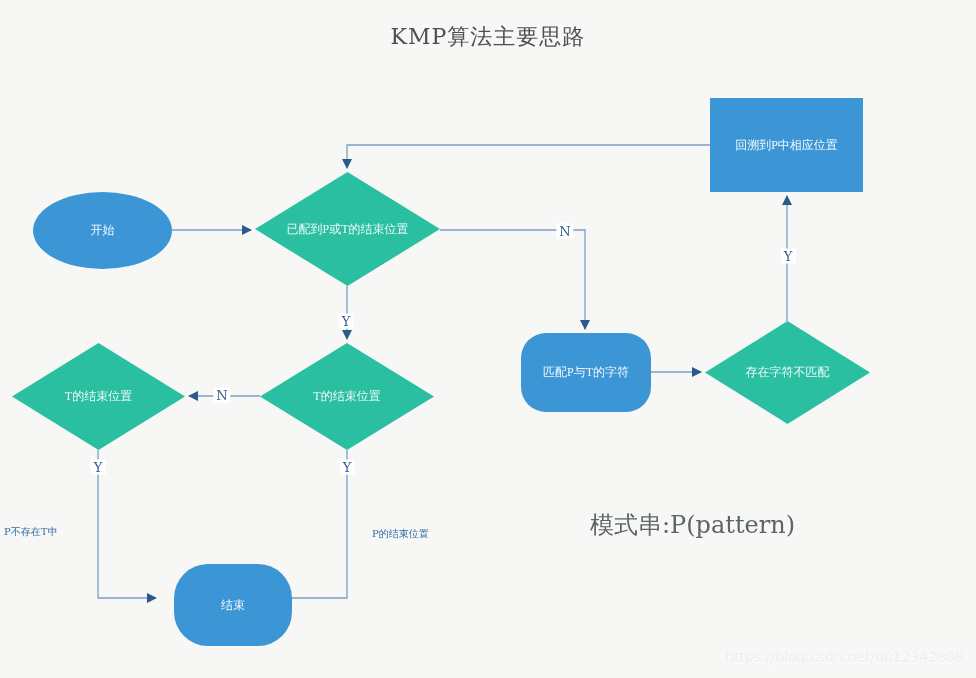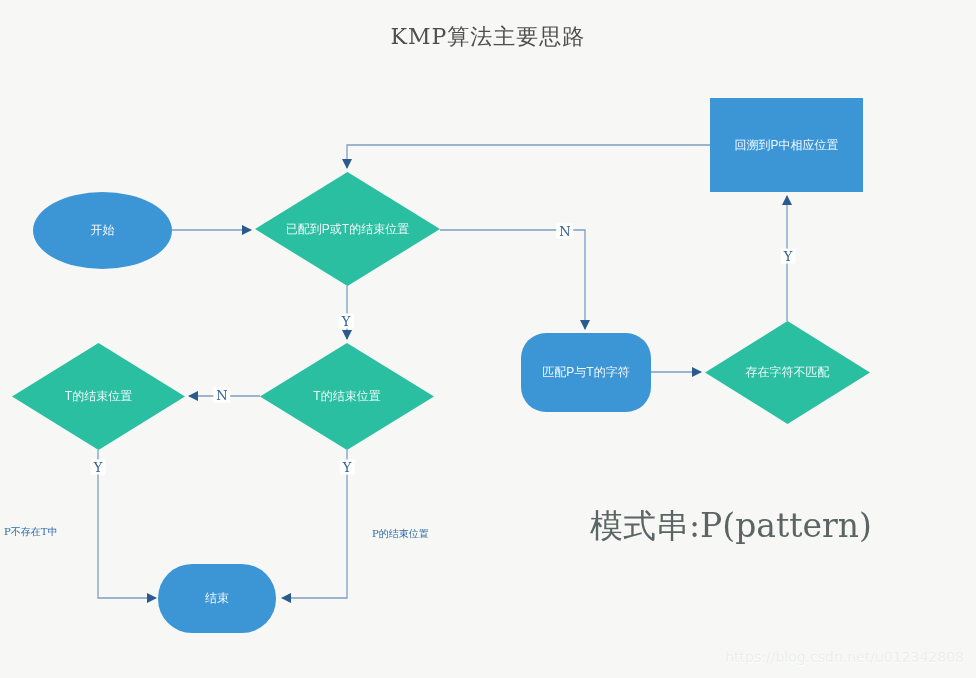--- a/index.html
+++ b/index.html
@@ -21,38 +21,38 @@
     letter-spacing:1px;
   }
 
   .connectors{position:absolute;left:0;top:0;width:976px;height:678px;}
 
   .node{
     position:absolute;
     display:flex;align-items:center;justify-content:center;
     text-align:center;
     color:#f2f9fd;
-    font-family:Liberation Sans, sans-serif;
+    font-family:Liberation Serif, serif;
     font-size:12px;
     line-height:1.2;
   }
   .blue{background:#3c96d6;}
   .teal{background:#29bfa0;}
   .diamond{clip-path:polygon(50% 0, 100% 50%, 50% 100%, 0 50%);}
   .ellipse{border-radius:50%;}
   .stadium{border-radius:34px;}
 
   .n-start      {left:33px;  top:192px; width:139px; height:77px;}
   .n-check      {left:255px; top:172px; width:185px; height:114px;}
   .n-backtrack  {left:710px; top:98px;  width:153px; height:94px;}
   .n-match      {left:521px; top:333px; width:130px; height:79px;border-radius:25px;}
   .n-mismatch   {left:705px; top:321px; width:165px; height:103px;}
   .n-tend       {left:12px;  top:343px; width:173px; height:107px;text-align:right;}
   .n-pend       {left:260px; top:343px; width:174px; height:107px;}
-  .n-finish     {left:158px; top:564px; width:118px; height:69px;text-align:center;}
+  .n-finish     {left:174px; top:564px; width:118px; height:82px;text-align:center;}
 
   .edge-label{
     position:absolute;
     transform:translate(-50%,-50%);
     background:#ffffff;
     color:#34608f;
     font-family:"DejaVu Serif", serif;
     font-size:13px;
     padding:0 3px;
     line-height:15px;
@@ -71,21 +71,21 @@
     font-size:10px;
     white-space:nowrap;
   }
   .bn-left {left:4px;  top:525px;}
   .bn-right{left:372px; top:527px;}
 
   .legend{
     position:absolute;left:590px;top:510px;
     color:#5c6565;
     font-family:"DejaVu Serif", serif;
-    font-size:33px;
+    font-size:24px;
     line-height:31px;
     white-space:nowrap;
   }
 
   .watermark{
     position:absolute;right:12px;top:649px;
     color:#eceded;
     font-size:14px;
     font-family:"DejaVu Sans", sans-serif;
     text-shadow:0 1px 1px #ffffff;

